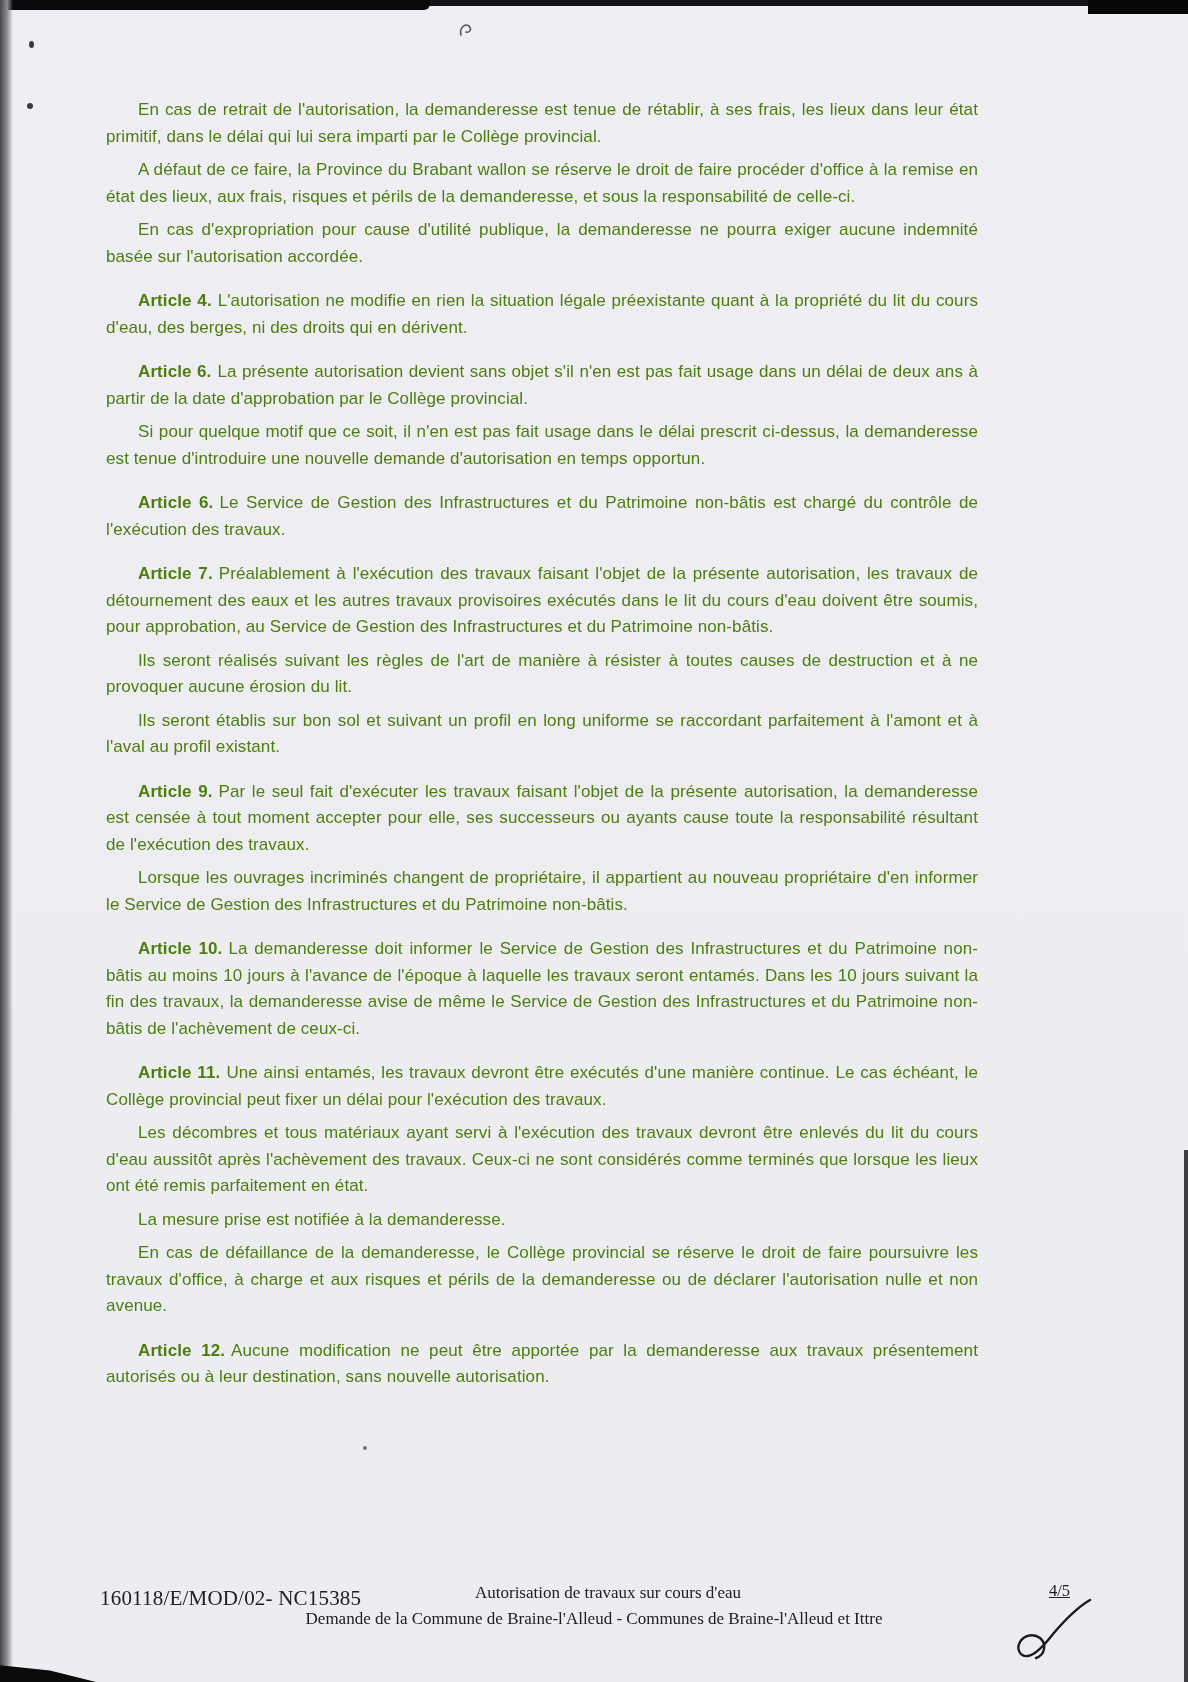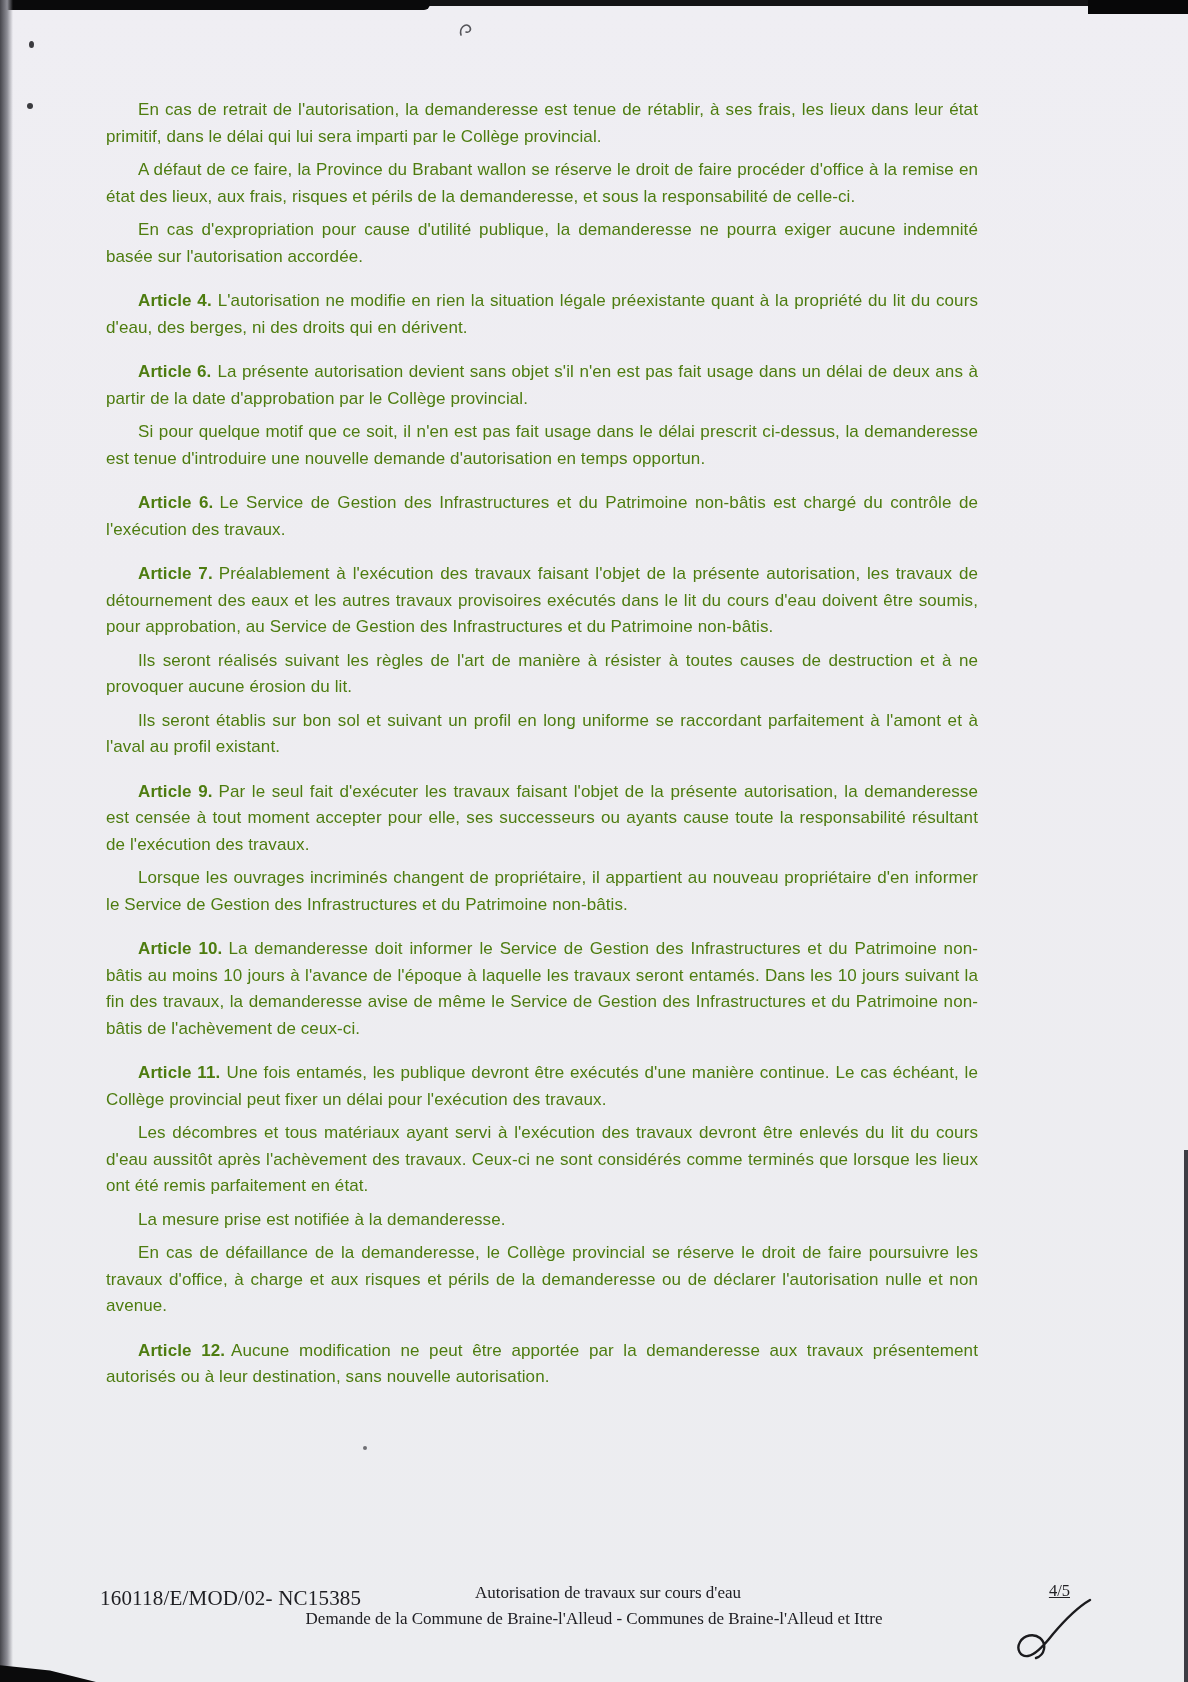--- a/index.html
+++ b/index.html
@@ -67,21 +67,21 @@
   <p class="para article"><b class="lbl">Article 4.</b><span>L'autorisation ne modifie en rien la situation légale préexistante quant à la propriété du lit du cours d'eau, des berges, ni des droits qui en dérivent.</span></p>
   <p class="para article"><b class="lbl">Article 6.</b><span>La présente autorisation devient sans objet s'il n'en est pas fait usage dans un délai de deux ans à partir de la date d'approbation par le Collège provincial.</span></p>
   <p class="para"><b class="lbl"></b><span>Si pour quelque motif que ce soit, il n'en est pas fait usage dans le délai prescrit ci-dessus, la demanderesse est tenue d'introduire une nouvelle demande d'autorisation en temps opportun.</span></p>
   <p class="para article"><b class="lbl">Article 6.</b><span>Le Service de Gestion des Infrastructures et du Patrimoine non-bâtis est chargé du contrôle de l'exécution des travaux.</span></p>
   <p class="para article"><b class="lbl">Article 7.</b><span>Préalablement à l'exécution des travaux faisant l'objet de la présente autorisation, les travaux de détournement des eaux et les autres travaux provisoires exécutés dans le lit du cours d'eau doivent être soumis, pour approbation, au Service de Gestion des Infrastructures et du Patrimoine non-bâtis.</span></p>
   <p class="para"><b class="lbl"></b><span>Ils seront réalisés suivant les règles de l'art de manière à résister à toutes causes de destruction et à ne provoquer aucune érosion du lit.</span></p>
   <p class="para"><b class="lbl"></b><span>Ils seront établis sur bon sol et suivant un profil en long uniforme se raccordant parfaitement à l'amont et à l'aval au profil existant.</span></p>
   <p class="para article"><b class="lbl">Article 9.</b><span>Par le seul fait d'exécuter les travaux faisant l'objet de la présente autorisation, la demanderesse est censée à tout moment accepter pour elle, ses successeurs ou ayants cause toute la responsabilité résultant de l'exécution des travaux.</span></p>
   <p class="para"><b class="lbl"></b><span>Lorsque les ouvrages incriminés changent de propriétaire, il appartient au nouveau propriétaire d'en informer le Service de Gestion des Infrastructures et du Patrimoine non-bâtis.</span></p>
   <p class="para article"><b class="lbl">Article 10.</b><span>La demanderesse doit informer le Service de Gestion des Infrastructures et du Patrimoine non-bâtis au moins 10 jours à l'avance de l'époque à laquelle les travaux seront entamés. Dans les 10 jours suivant la fin des travaux, la demanderesse avise de même le Service de Gestion des Infrastructures et du Patrimoine non-bâtis de l'achèvement de ceux-ci.</span></p>
-  <p class="para article"><b class="lbl">Article 11.</b><span>Une fois entamés, les publique devront être exécutés d'une manière continue. Le cas échéant, le Collège provincial peut fixer un délai pour l'exécution des travaux.</span></p>
+  <p class="para article"><b class="lbl">Article 11.</b><span>Une ainsi entamés, les travaux devront être exécutés d'une manière continue. Le cas échéant, le Collège provincial peut fixer un délai pour l'exécution des travaux.</span></p>
   <p class="para"><b class="lbl"></b><span>Les décombres et tous matériaux ayant servi à l'exécution des travaux devront être enlevés du lit du cours d'eau aussitôt après l'achèvement des travaux. Ceux-ci ne sont considérés comme terminés que lorsque les lieux ont été remis parfaitement en état.</span></p>
   <p class="para"><b class="lbl"></b><span>La mesure prise est notifiée à la demanderesse.</span></p>
   <p class="para"><b class="lbl"></b><span>En cas de défaillance de la demanderesse, le Collège provincial se réserve le droit de faire poursuivre les travaux d'office, à charge et aux risques et périls de la demanderesse ou de déclarer l'autorisation nulle et non avenue.</span></p>
   <p class="para article"><b class="lbl">Article 12.</b><span>Aucune modification ne peut être apportée par la demanderesse aux travaux présentement autorisés ou à leur destination, sans nouvelle autorisation.</span></p>
 </div>
 
 <div class="footer">
   <span class="footer-title">Autorisation de travaux sur cours d'eau</span>
   <span class="footer-ref">160118/E/MOD/02- NC15385</span>
   <span class="footer-page">4/5</span>

